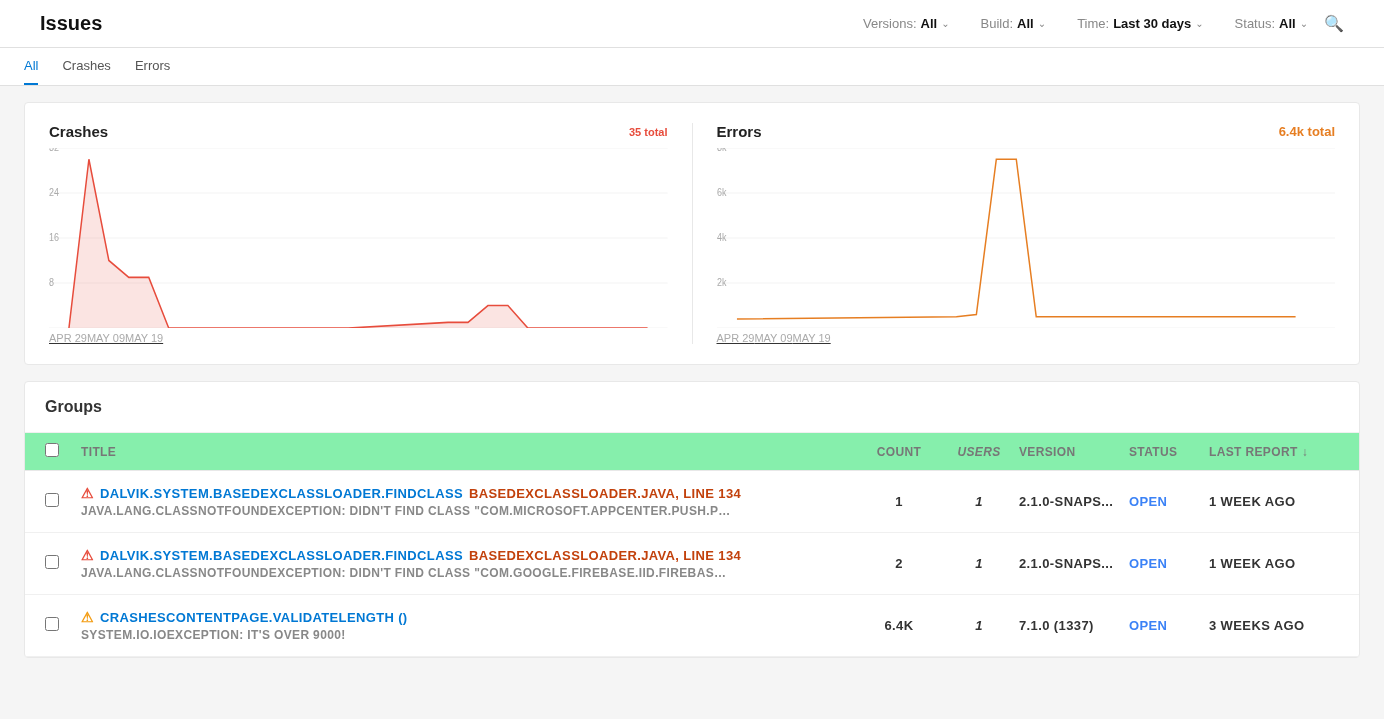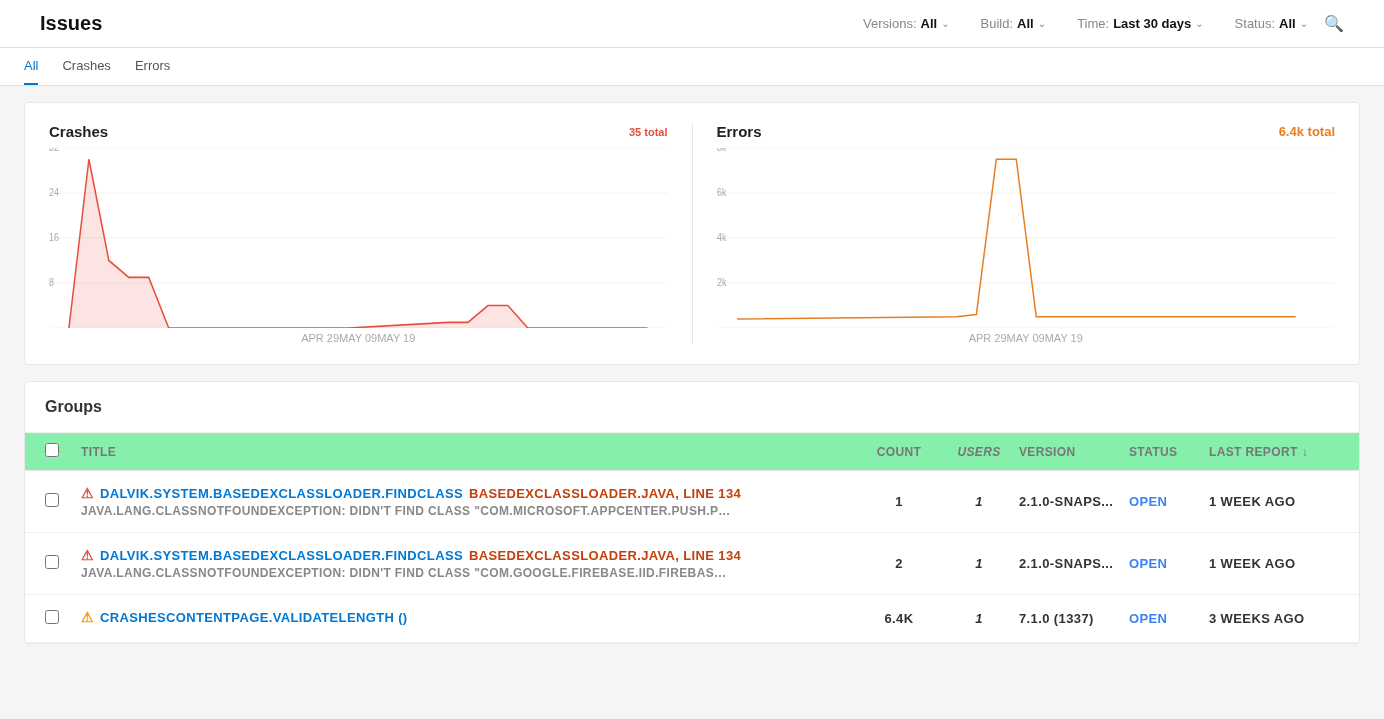--- a/index.html
+++ b/index.html
@@ -23,21 +23,21 @@
     .charts-row { display: flex; gap: 16px; background: #fff; border-radius: 4px; padding: 20px 24px; margin-bottom: 16px; border: 1px solid #e8e8e8; }
     .chart-panel { flex: 1; }
     .chart-header { display: flex; justify-content: space-between; align-items: center; margin-bottom: 8px; }
     .chart-title { font-size: 15px; font-weight: 600; color: #222; }
     .chart-total-red { color: #e74c3c; font-size: 11px; font-weight: 600; }
     .chart-total-orange { color: #e67e22; font-size: 13px; font-weight: 600; }
 
     .chart-area { position: relative; height: 180px; }
     .chart-svg { width: 100%; height: 100%; }
 
-    .chart-x-labels { display: flex; justify-content: center; padding: 4px 0 0; }
+    .chart-x-labels { display: flex; justify-content: flex-start; padding: 4px 0 0; text-decoration: underline; }
     .chart-x-label { font-size: 11px; color: #aaa; }
 
     .groups-section { background: #fff; border-radius: 4px; border: 1px solid #e8e8e8; }
     .groups-header { padding: 16px 20px; font-size: 16px; font-weight: 600; border-bottom: 1px solid #f0f0f0; }
 
     .table-header { display: flex; align-items: center; padding: 10px 20px; border-bottom: 1px solid #e8e8e8; background: #86efac; justify-content: flex-end; }
     .col-check { width: 36px; flex-shrink: 0; }
     .col-title { flex: 1; font-size: 12px; font-weight: 600; color: #777; text-transform: uppercase; letter-spacing: 0.03em; }
     .col-count { width: 80px; text-align: center; font-size: 12px; font-weight: 600; color: #777; text-transform: uppercase; letter-spacing: 0.03em; }
     .col-users { width: 80px; text-align: center; font-size: 12px; font-weight: 600; color: #777; text-transform: uppercase; letter-spacing: 0.03em; font-style: italic; }
@@ -226,20 +226,21 @@
 
     <div class="table-row">
       <div class="col-check">
         <input type="checkbox" style="">
       </div>
       <div class="row-title-area col-title">
         <div class="row-main">
           <span class="row-icon-warning">⚠</span>
           <span class="row-method">CrashesContentPage.ValidateLength ()</span>
         </div>
+        <div class="row-desc">System.IO.IOException: It's over 9000!</div>
       </div>
       <div class="col-count count-val">6.4k</div>
       <div class="col-users users-val">1</div>
       <div class="col-version version-val">7.1.0 (1337)</div>
       <div class="col-status status-open">Open</div>
       <div class="col-lastreport lastreport-val">3 weeks ago</div>
     </div>
 
   </div>
 

